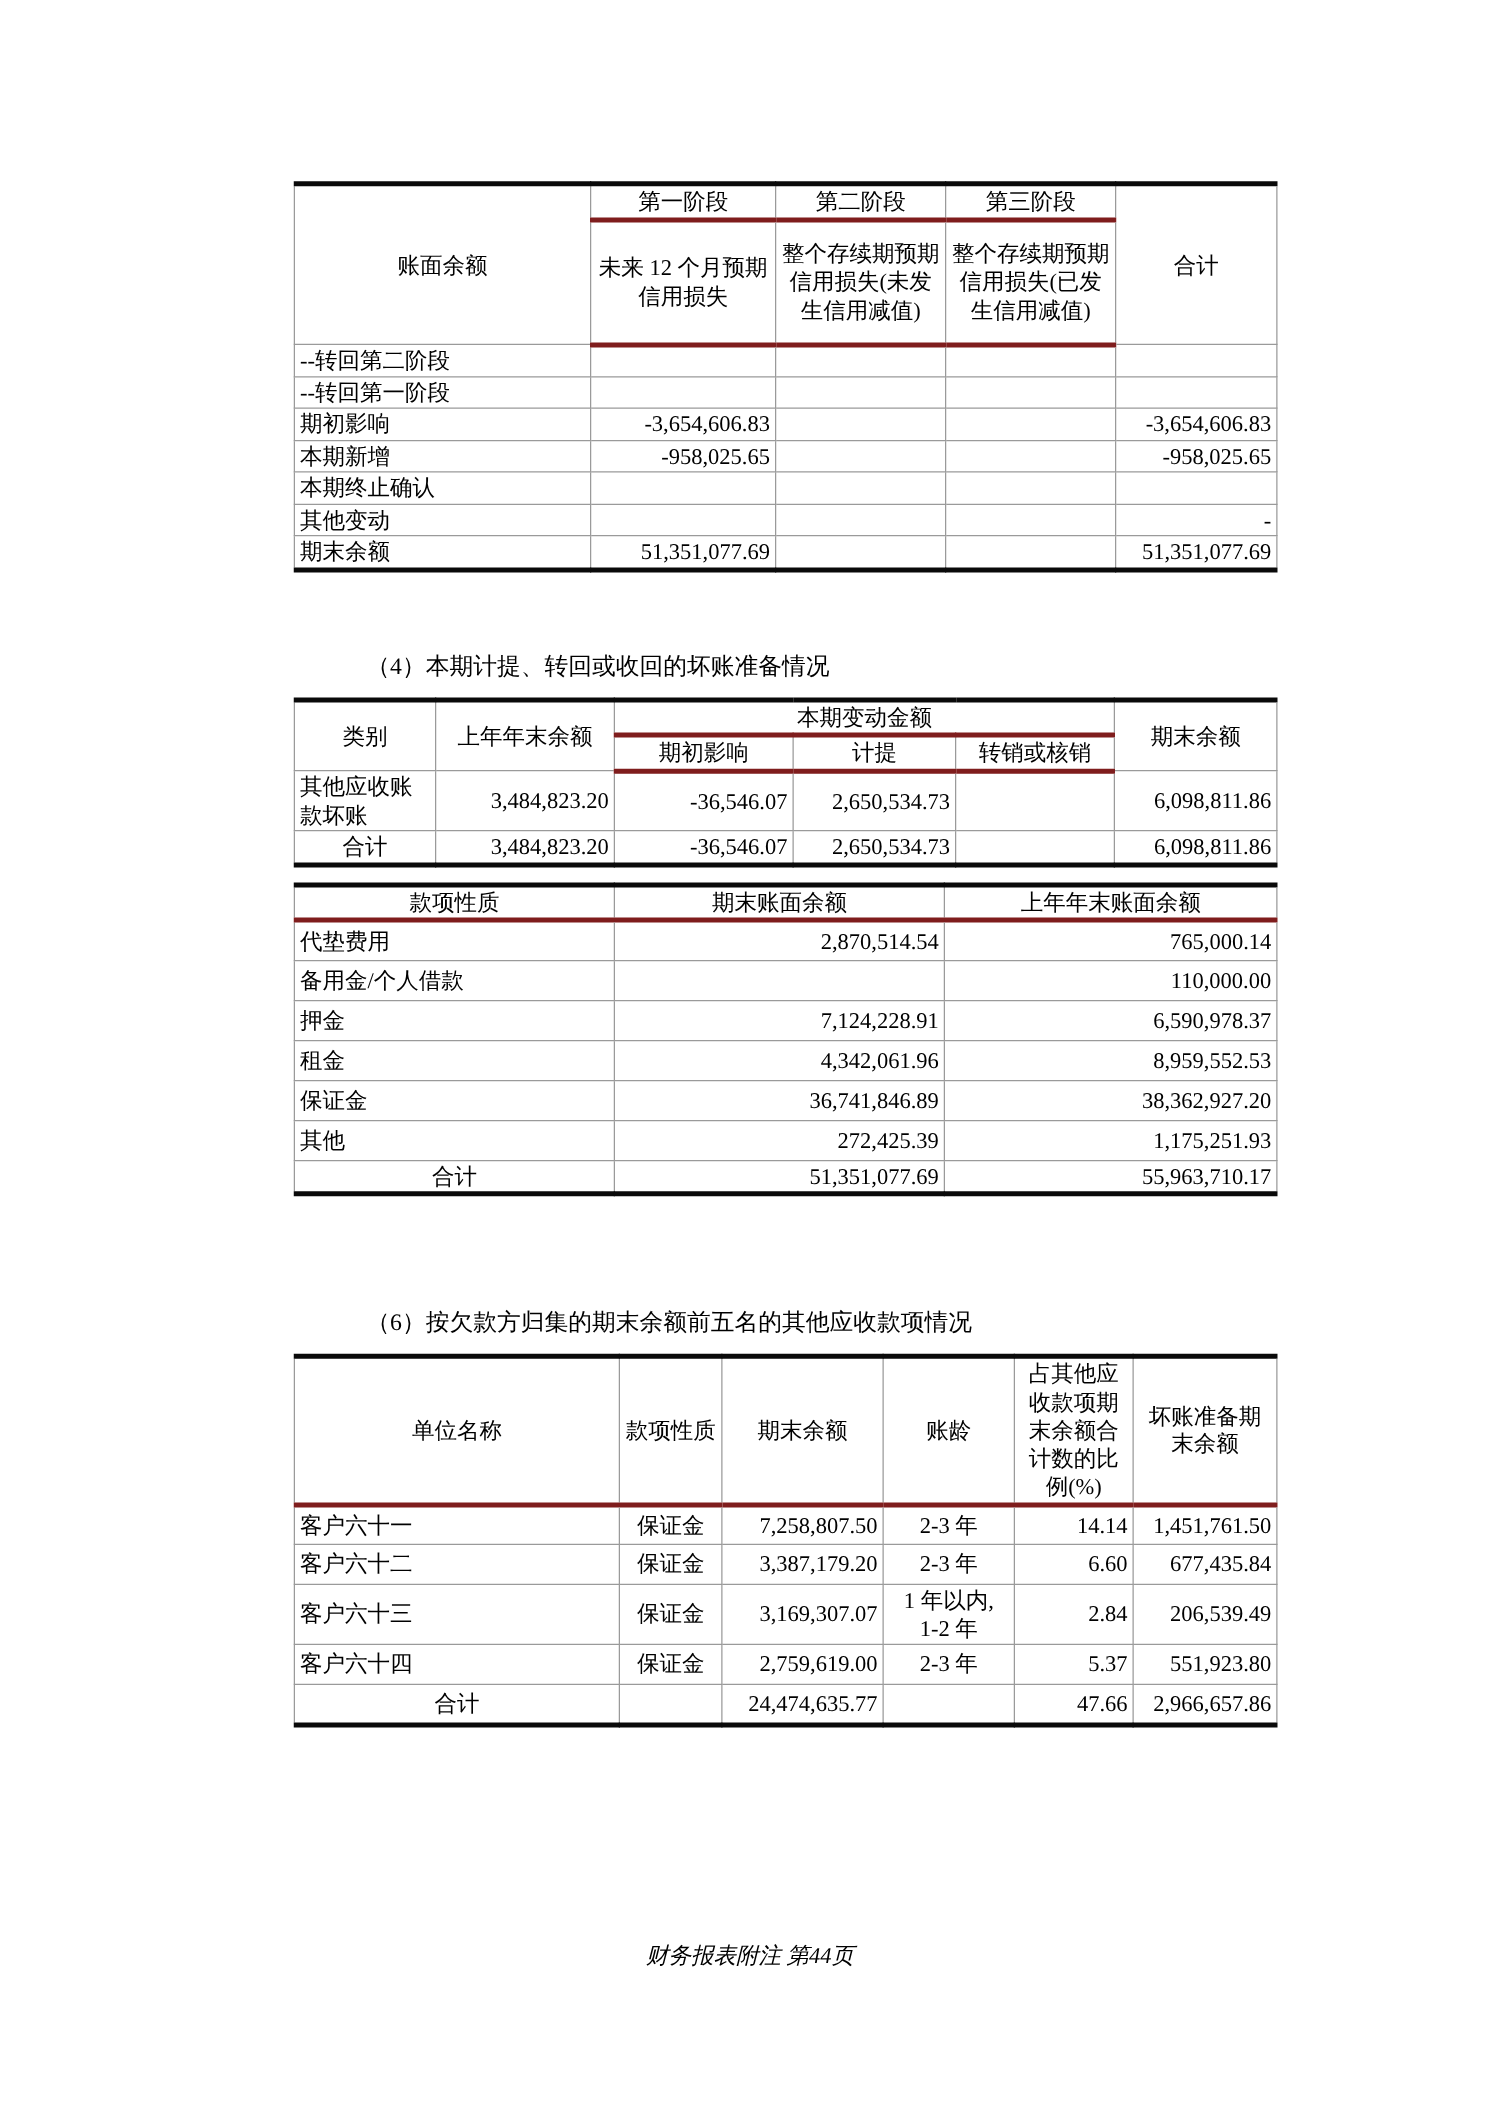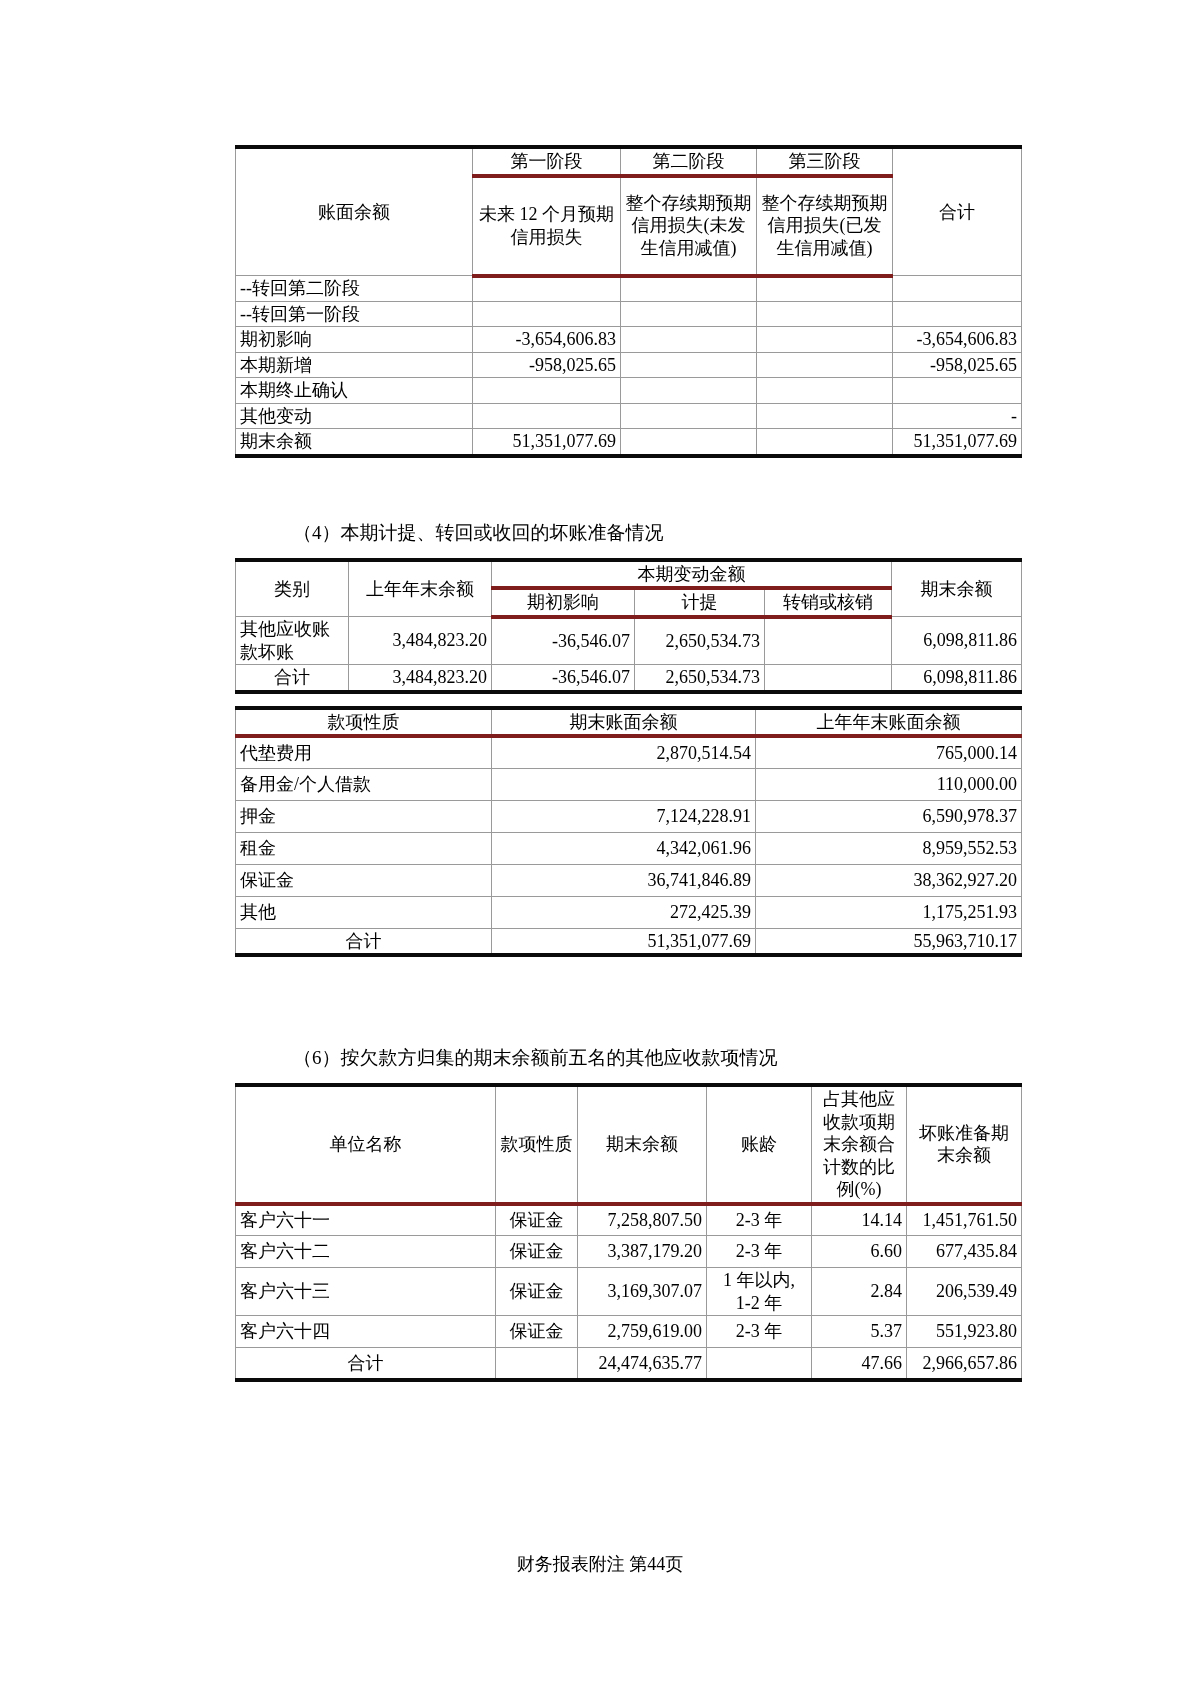--- a/index.html
+++ b/index.html
@@ -44,21 +44,21 @@
   .mt-t1 { margin-top:145px; }
   .ti4 { margin-top:62px; }
   .tb4 { margin-top:12px; }
   .ti5 { margin-top:52px; }
   .tb5 { margin-top:12px; }
   .ti6 { margin-top:88px; }
   .tb6 { margin-top:12px; }
 
   .footer {
     position:absolute; top:1552px; left:0; width:1200px;
-    text-align:center; font-size:18px;
+    text-align:center; font-size:18px;font-style:italic;
   }
 </style>
 </head>
 <body>
 
 <div class="content">
 
   <table class="tbl mt-t1">
     <colgroup>
       <col style="width:237px">

